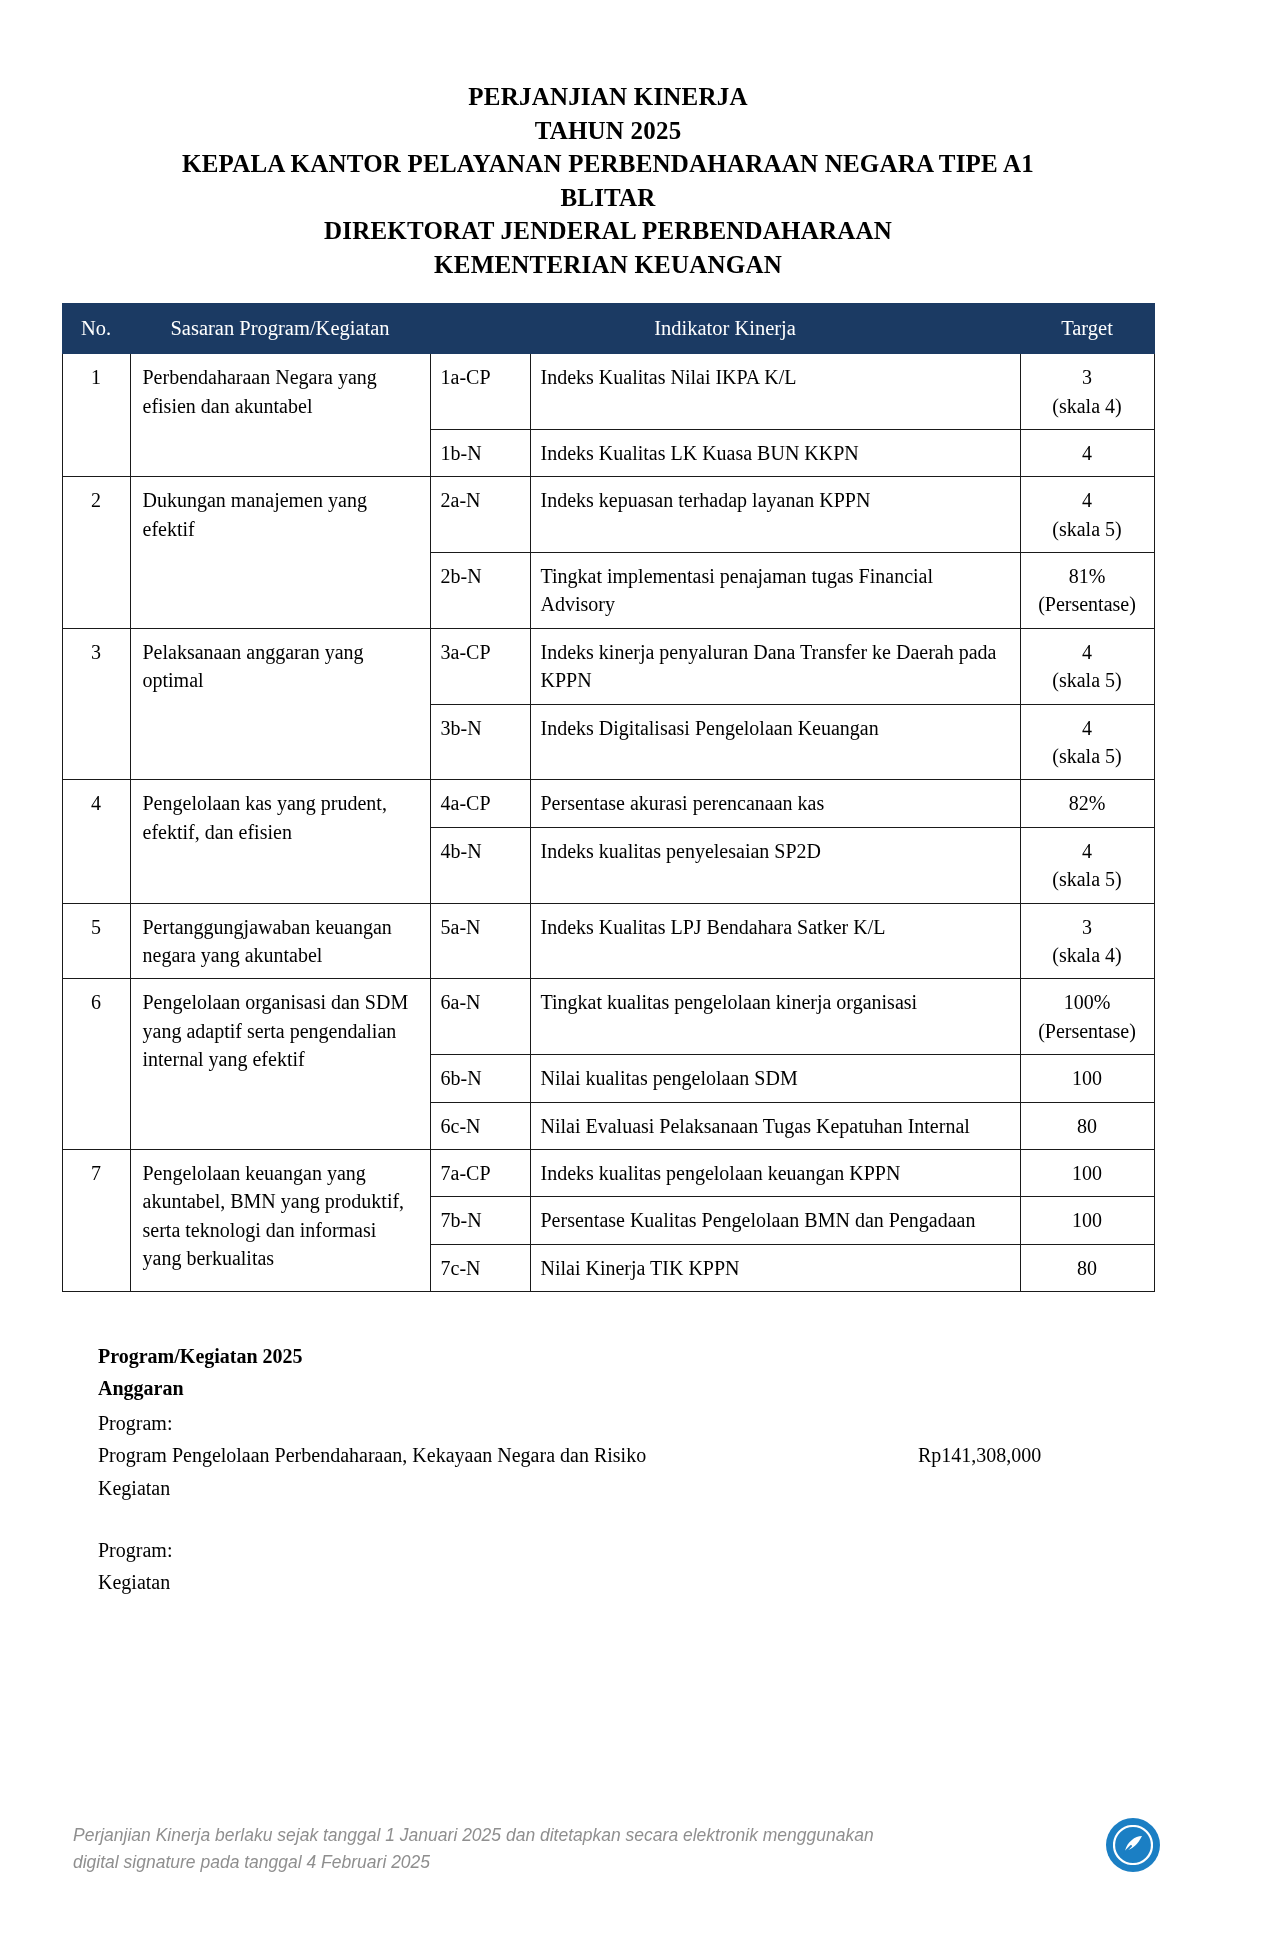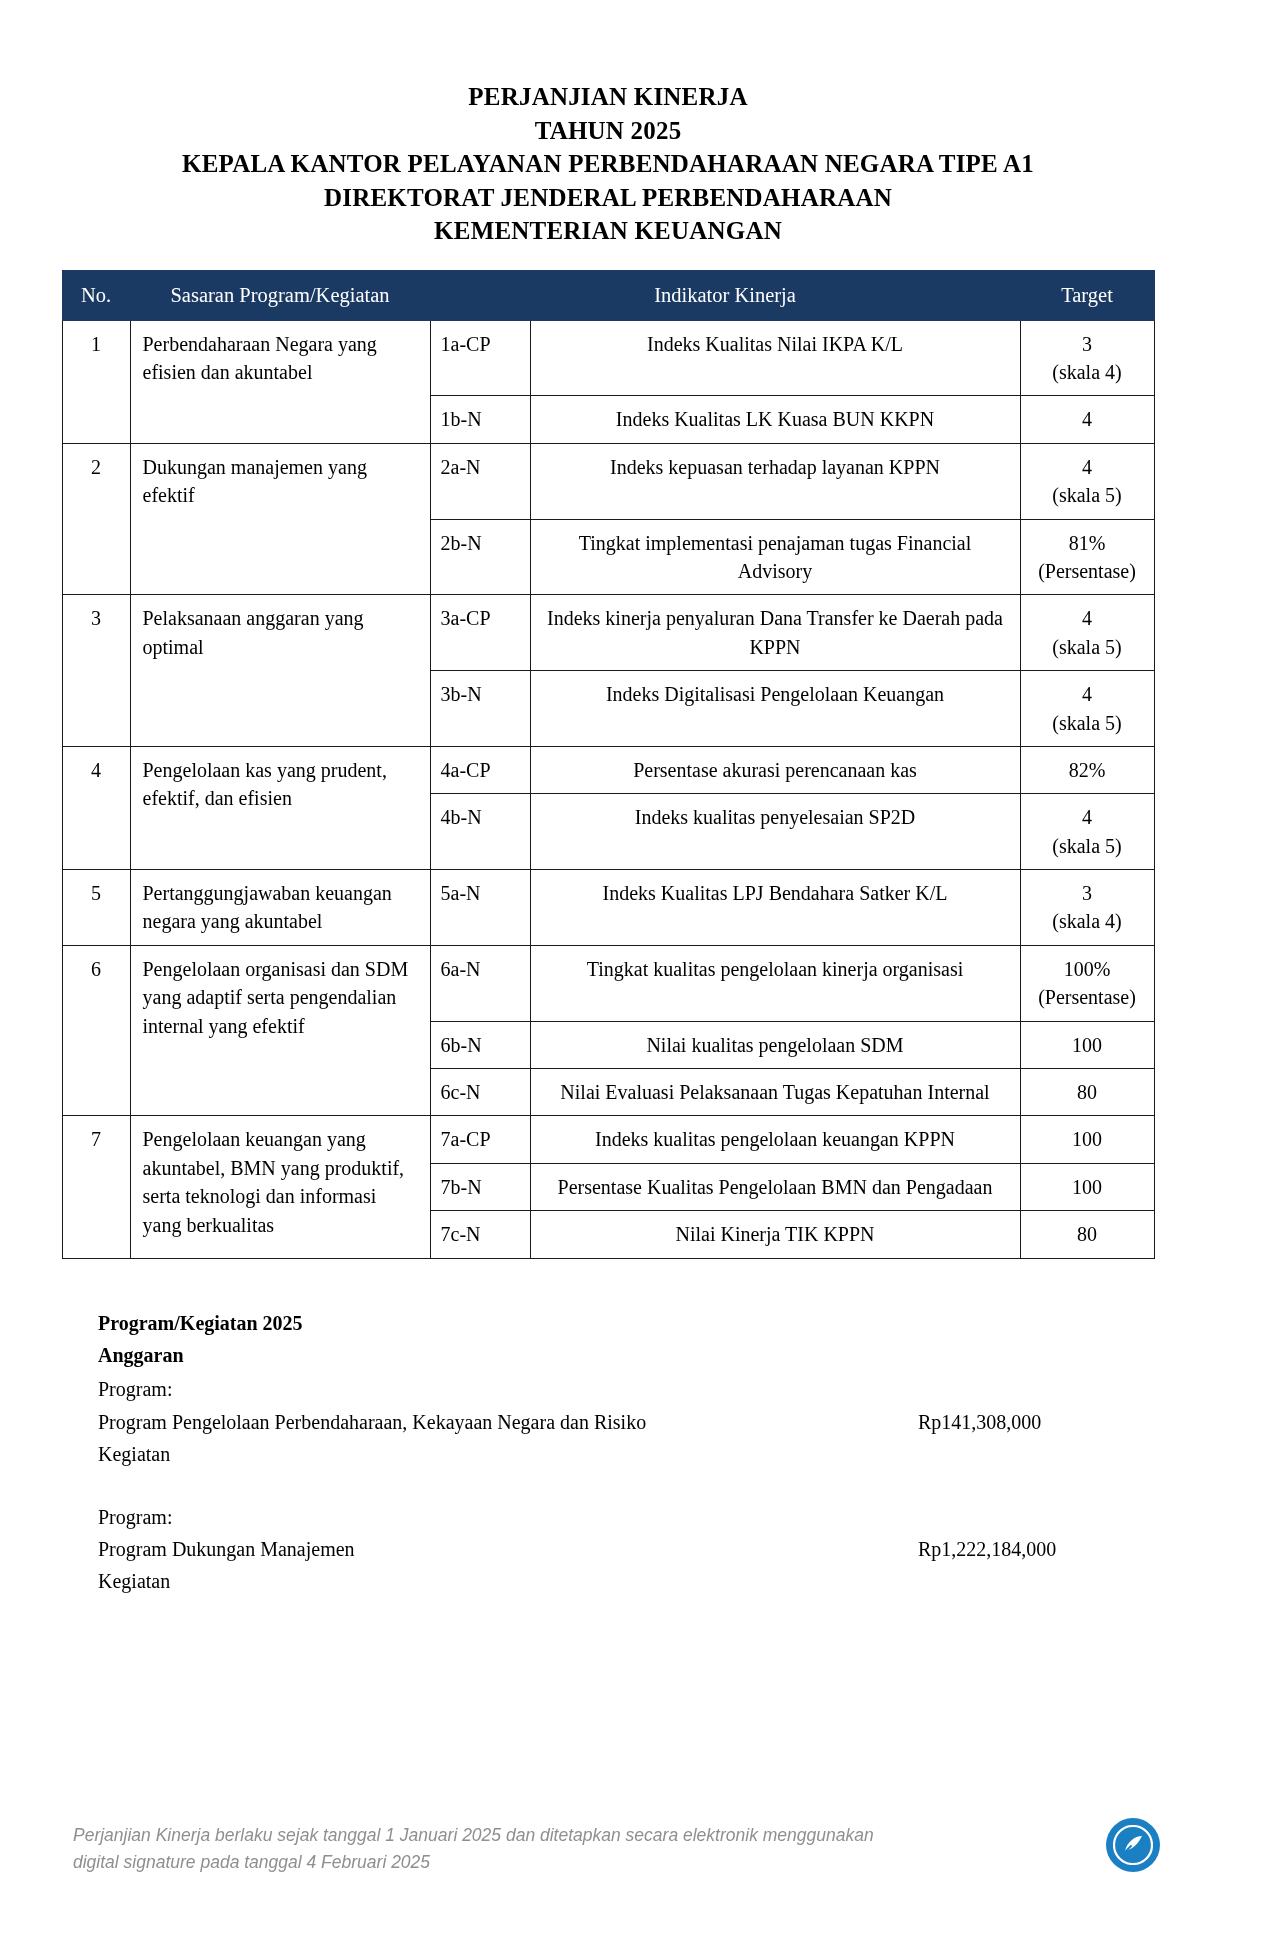--- a/index.html
+++ b/index.html
@@ -67,21 +67,20 @@
     padding: 9px 4px;
   }
   td.c-sas {
     padding: 9px 10px 9px 12px;
   }
   td.c-code {
     padding: 9px 8px 9px 10px;
   }
   td.c-ind {
     padding: 9px 10px 9px 10px;
-    text-align: center;
   }
   td.c-tgt {
     text-align: center;
     padding: 9px 4px;
   }
   td.c-tgt .sub {
     display: block;
   }
 
   .budget {
@@ -130,20 +129,21 @@
 </style>
 </head>
 <body>
 
 <div class="page">
 
   <div class="doc-title">
     <div class="l1">PERJANJIAN KINERJA</div>
     <div class="l2">TAHUN 2025</div>
     <div class="l3">KEPALA KANTOR PELAYANAN PERBENDAHARAAN NEGARA TIPE A1</div>
+    <div class="l4">BLITAR</div>
     <div class="l5">DIREKTORAT JENDERAL PERBENDAHARAAN</div>
     <div class="l6">KEMENTERIAN KEUANGAN</div>
   </div>
 
   <table class="pk">
     <colgroup>
       <col class="col-no">
       <col class="col-sas">
       <col class="col-code">
       <col class="col-ind">
@@ -267,24 +267,20 @@
           <div class="row">
             <div class="left">Kegiatan</div>
           </div>
         </div>
         <div class="gap"></div>
         <div>
           <div class="row">
             <div class="left">Program:</div>
           </div>
           <div class="row">
-            <div class="left">Program Dukungan Manajemen</div>
-            <div class="right">Rp1,222,184,000</div>
-          </div>
-          <div class="row">
             <div class="left">Kegiatan</div>
           </div>
         </div>
       </div>
   </div>
 
   <div class="footer-note">
     <div>Perjanjian Kinerja berlaku sejak tanggal 1 Januari 2025 dan ditetapkan secara elektronik menggunakan</div>
     <div>digital signature pada tanggal  4 Februari 2025</div>
   </div>

